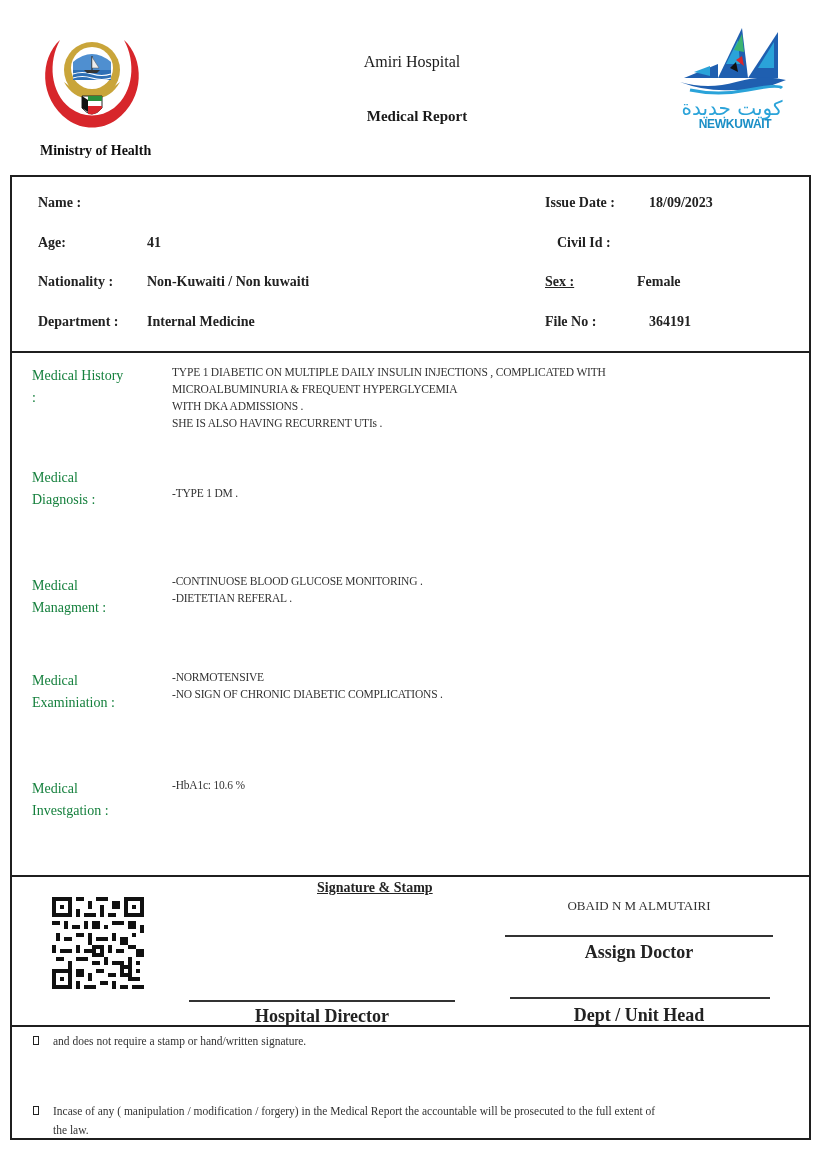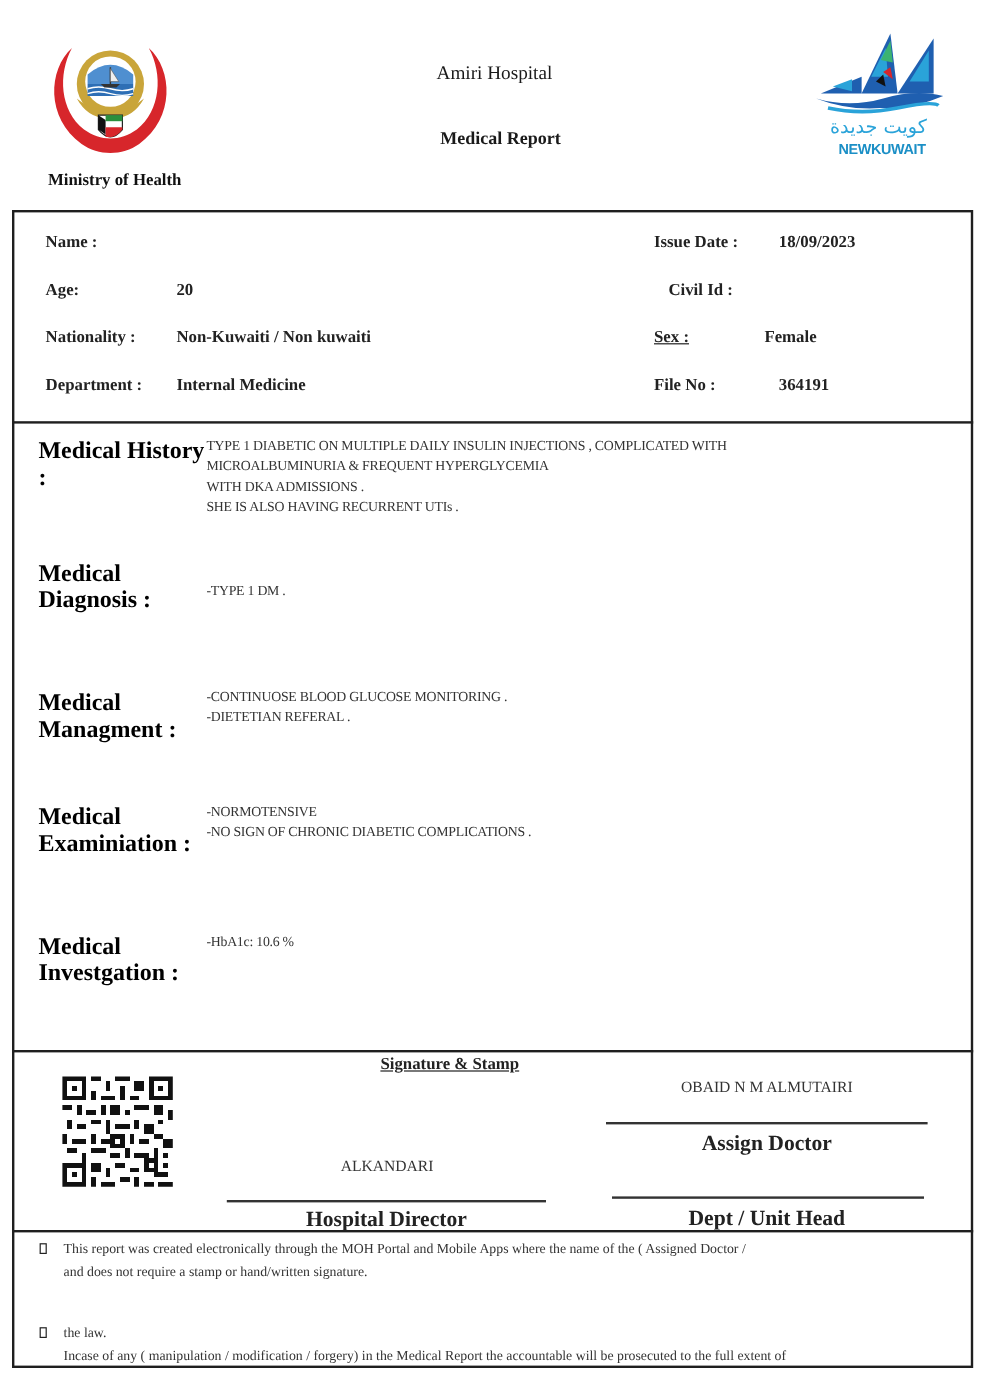--- a/index.html
+++ b/index.html
@@ -17,21 +17,21 @@
   
   .frame { left:10px; top:175px; width:801px; height:965px; border:2px solid #1f1f1f; box-sizing:border-box; }
   .hline { position:absolute; left:10px; width:801px; height:2px; background:#1f1f1f; }
 
   
   .lbl { font-size:14px; font-weight:bold; color:#222; }
   .val { font-size:14px; font-weight:bold; color:#222; }
   .redacted { color:#e8e8e8; filter:blur(2px); }
 
   
-  .sec-label { font-size:20px; font-weight:bold; color:#000000; line-height:22px; }
+  .sec-label { font-size:14px; font-weight:normal; color:#15803d; line-height:22px; }
   .sec-text { font-size:11.5px; color:#333; line-height:17px; white-space:pre-line; letter-spacing:-0.2px; }
 
   
   .sig-title { font-size:14px; font-weight:bold; text-decoration:underline; color:#222; }
   .sig-name { font-size:13px; color:#333; text-align:center; line-height:20px; }
   .sig-role { font-size:18px; font-weight:bold; text-align:center; color:#222; }
   .rule { position:absolute; height:2px; background:#333; }
 
   
   .note { font-size:11.5px; color:#333; line-height:18.5px; }
@@ -81,34 +81,34 @@
     <path d="M48 44 L60 20 L62 44 Z" fill="#2aa3d9"></path>
     <path d="M56 30 L64 14 L66 32 Z" fill="#3cb371"></path>
     <path d="M58 40 L64 36 L66 46 Z" fill="#d7262b"></path>
     <path d="M52 48 L58 42 L60 52 Z" fill="#111"></path>
     <path d="M70 58 L100 12 L100 58 Z" fill="#1f5fb0"></path>
     <path d="M80 48 L96 22 L96 48 Z" fill="#2aa3d9"></path>
 
     <path d="M2 62 Q30 70 58 62 T108 60 Q80 72 56 70 Q28 72 2 62 Z" fill="#1f5fb0"></path>
     <path d="M12 70 Q40 76 70 70 T104 68" stroke="#2aa3d9" stroke-width="3" fill="none"></path>
   </svg>
-  <div style="position:absolute;left:0;top:76px;width:108px;text-align:center;font-family:'DejaVu Sans',sans-serif;font-size:16px;color:#2aa3d9;direction:rtl;">كويت جديدة</div>
+  <div style="position:absolute;left:0;top:76px;width:108px;text-align:center;font-family:'DejaVu Sans',sans-serif;font-size:20px;color:#2aa3d9;direction:rtl;">كويت جديدة</div>
 </div>
 <div class="abs nk-text">NEWKUWAIT</div>
 
 <div class="abs frame"></div>
 <div class="hline" style="top:351px;"></div>
 <div class="hline" style="top:875px;"></div>
 <div class="hline" style="top:1025px;"></div>
 
 <div class="abs lbl" style="left:38px;top:195px;">Name :</div>
 <div class="abs val redacted" style="left:175px;top:195px;width:140px;height:16px;"></div>
 
 <div class="abs lbl" style="left:38px;top:235px;">Age:</div>
-<div class="abs val" style="left:147px;top:235px;">20</div>
+<div class="abs val" style="left:147px;top:235px;">41</div>
 
 <div class="abs lbl" style="left:38px;top:274px;">Nationality :</div>
 <div class="abs val" style="left:147px;top:274px;">Non-Kuwaiti / Non kuwaiti</div>
 
 <div class="abs lbl" style="left:38px;top:314px;">Department :</div>
 <div class="abs val" style="left:147px;top:314px;">Internal Medicine</div>
 
 <div class="abs lbl" style="left:545px;top:195px;">Issue Date :</div>
 <div class="abs val" style="left:649px;top:195px;">18/09/2023</div>
 
@@ -229,35 +229,33 @@
         <rect x="20" y="22" width="3" height="1"></rect>
       <rect x="17" y="17" width="3" height="3"></rect>
         <rect x="18" y="18" width="1" height="1" fill="#fff"></rect>
     </g>
   </svg>
 </div>
 
 <div class="abs sig-title" style="left:317px;top:880px;">Signature &amp; Stamp</div>
 
 <div class="abs sig-name" style="left:190px;top:962px;width:265px;">
-  <div>ALKANDARI</div>
 </div>
 <div class="rule" style="left:189px;top:1000px;width:266px;"></div>
 <div class="abs sig-role" style="left:189px;top:1006px;width:266px;">Hospital Director</div>
 
 <div class="abs sig-name" style="left:505px;top:896px;width:268px;">OBAID N M ALMUTAIRI</div>
 <div class="rule" style="left:505px;top:935px;width:268px;"></div>
 <div class="abs sig-role" style="left:505px;top:942px;width:268px;">Assign Doctor</div>
 
 <div class="rule" style="left:510px;top:997px;width:260px;"></div>
 <div class="abs sig-role" style="left:505px;top:1005px;width:268px;">Dept / Unit Head</div>
 
 <div class="abs bullet" style="left:33px;top:1036px;"></div>
 <div class="abs note" style="left:53px;top:1032px;">
-  <div>This report was created electronically through the MOH Portal and Mobile Apps where the name of the ( Assigned Doctor /</div>
   <div>and does not require a stamp or hand/written signature.</div>
 </div>
 
 <div class="abs bullet" style="left:33px;top:1106px;"></div>
 <div class="abs note" style="left:53px;top:1102px;">
+  <div>Incase of any ( manipulation / modification / forgery) in the Medical Report the accountable will be prosecuted to the full extent of</div>
   <div>the law.</div>
-  <div>Incase of any ( manipulation / modification / forgery) in the Medical Report the accountable will be prosecuted to the full extent of</div>
 </div>
 
 </body></html>

